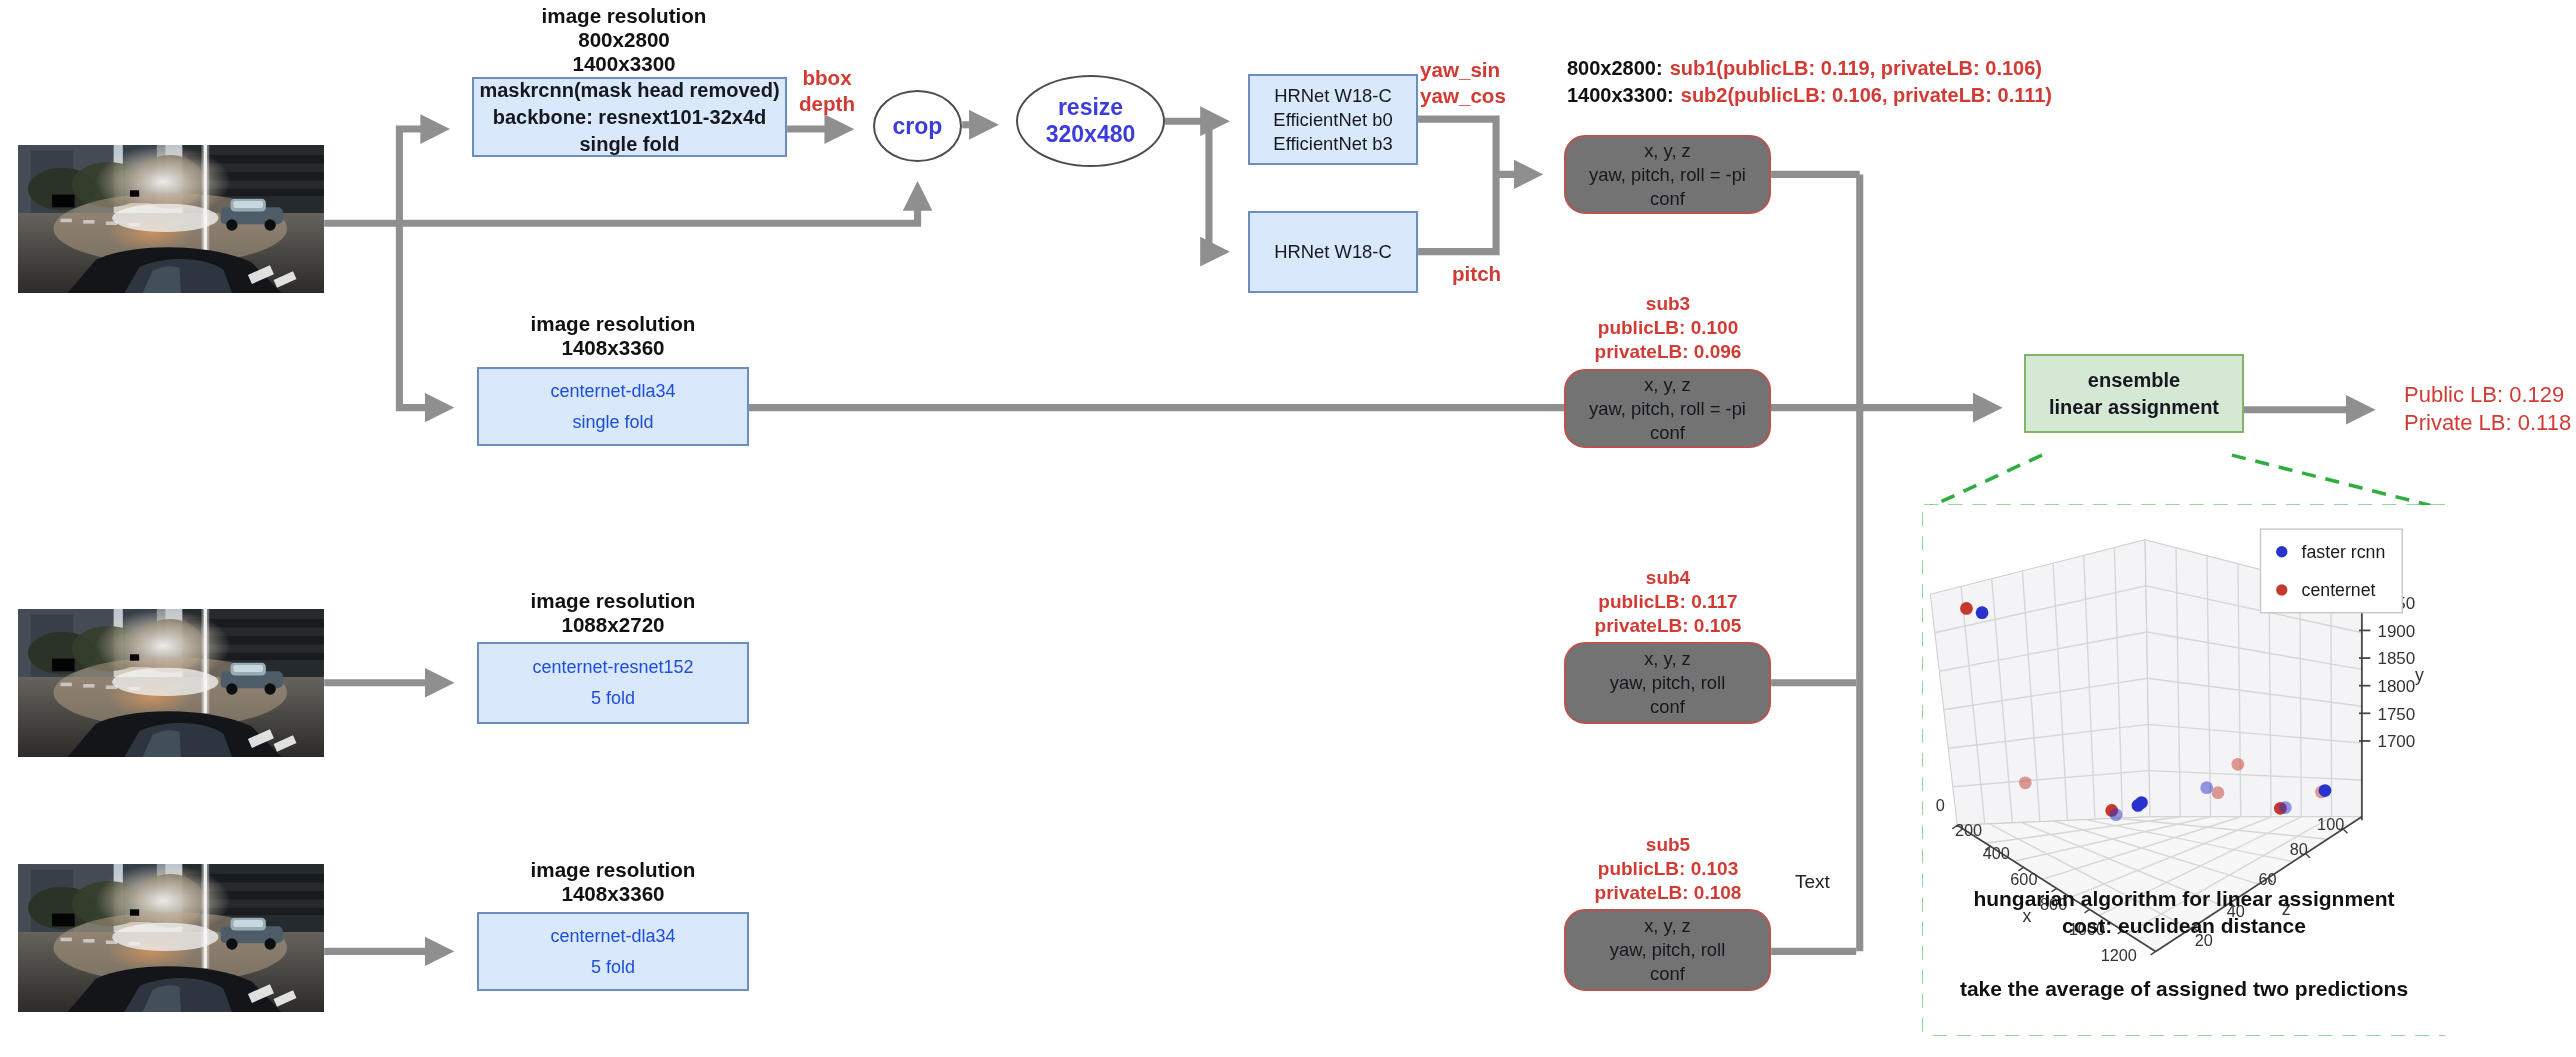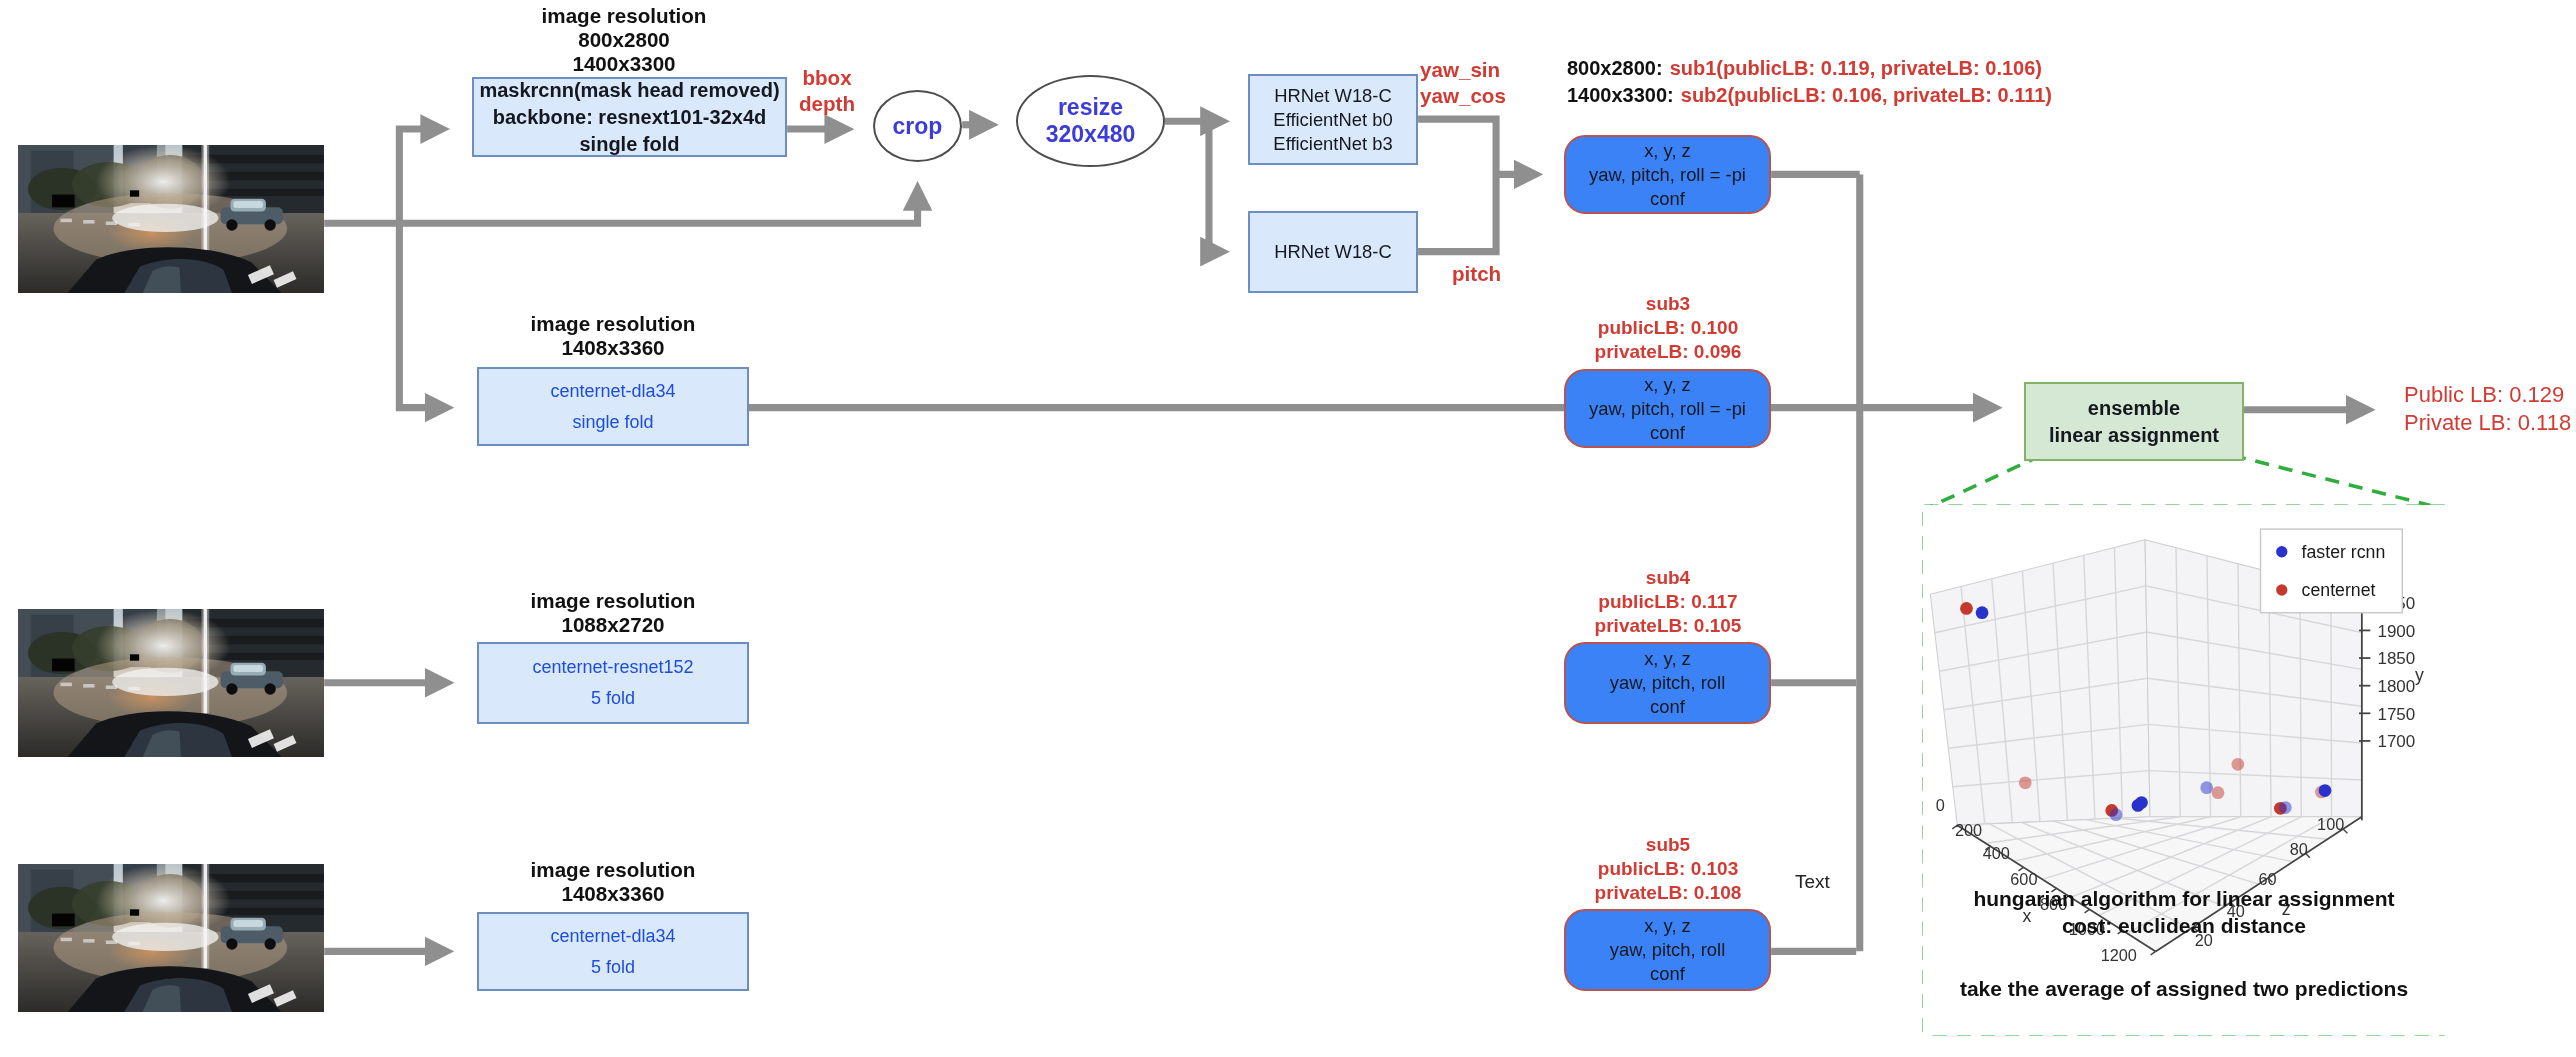--- a/index.html
+++ b/index.html
@@ -2,21 +2,21 @@
 <html style="font-size:11.3px"><head>
 <meta charset="utf-8">
 <style>
   html,body{margin:0;padding:0;background:#ffffff;}
   .canvas{position:relative;width:2576px;height:1057px;background:#ffffff;overflow:hidden;
           font-family:"Liberation Sans",sans-serif;}
   .abs{position:absolute;}
   .node{position:absolute;display:flex;flex-direction:column;align-items:center;justify-content:center;
         text-align:center;box-sizing:border-box;}
   .box-blue{background:#dae8fc;border:2.1px solid #6c8ebf;}
-  .box-pink{background:#3b82f6;border:2.1px solid #b85450;border-radius:21px;}
+  .box-pink{background:#737373;border:2.1px solid #b85450;border-radius:21px;}
   .box-green{background:#d5e8d4;border:2.1px solid #82b366;}
   .ellipse{background:#ffffff;border:2.1px solid #4d4d4d;border-radius:50%;}
   .t-box{font-weight:bold;font-size:20px;line-height:27px;color:#15191f;}
   .t-box-sm{font-weight:normal;font-size:18.4px;line-height:24px;color:#15191f;}
   .t-box-lg{font-weight:normal;font-size:18px;line-height:31px;color:#1d4ed8;}
   .t-note{position:absolute;font-weight:bold;font-size:20.6px;line-height:24px;color:#111;text-align:center;
           transform:translateX(-50%);white-space:nowrap;}
   .t-red{color:#d23b33;}
   .t-blue{color:#3c3cdb;}
   .t-ellipse{font-weight:bold;font-size:23px;line-height:27px;}
@@ -255,21 +255,21 @@
     <div>privateLB: 0.108</div>
   </div>
   <div class="node box-pink" style="left:1564px;top:909px;width:207px;height:82px;">
     <div class="t-box-sm">x, y, z</div>
     <div class="t-box-sm">yaw, pitch, roll</div>
     <div class="t-box-sm">conf</div>
   </div>
 
   <div class="stray" style="left:1795px;top:871px;">Text</div>
 
-  <div class="node box-green" style="left:2024px;top:382px;width:220px;height:79px;">
+  <div class="node box-green" style="left:2024px;top:354px;width:220px;height:79px;">
     <div class="t-box">ensemble</div>
     <div class="t-box">linear assignment</div>
   </div>
   <div class="result-label" style="left:2404px;top:381px;">
     <div>Public LB: 0.129</div>
     <div>Private LB: 0.118</div>
   </div>
 
   <div class="panel"></div>
   <svg id="plot3d" class="abs" style="left:1923px;top:505px;" width="522" height="530" viewBox="0 0 736 748">

